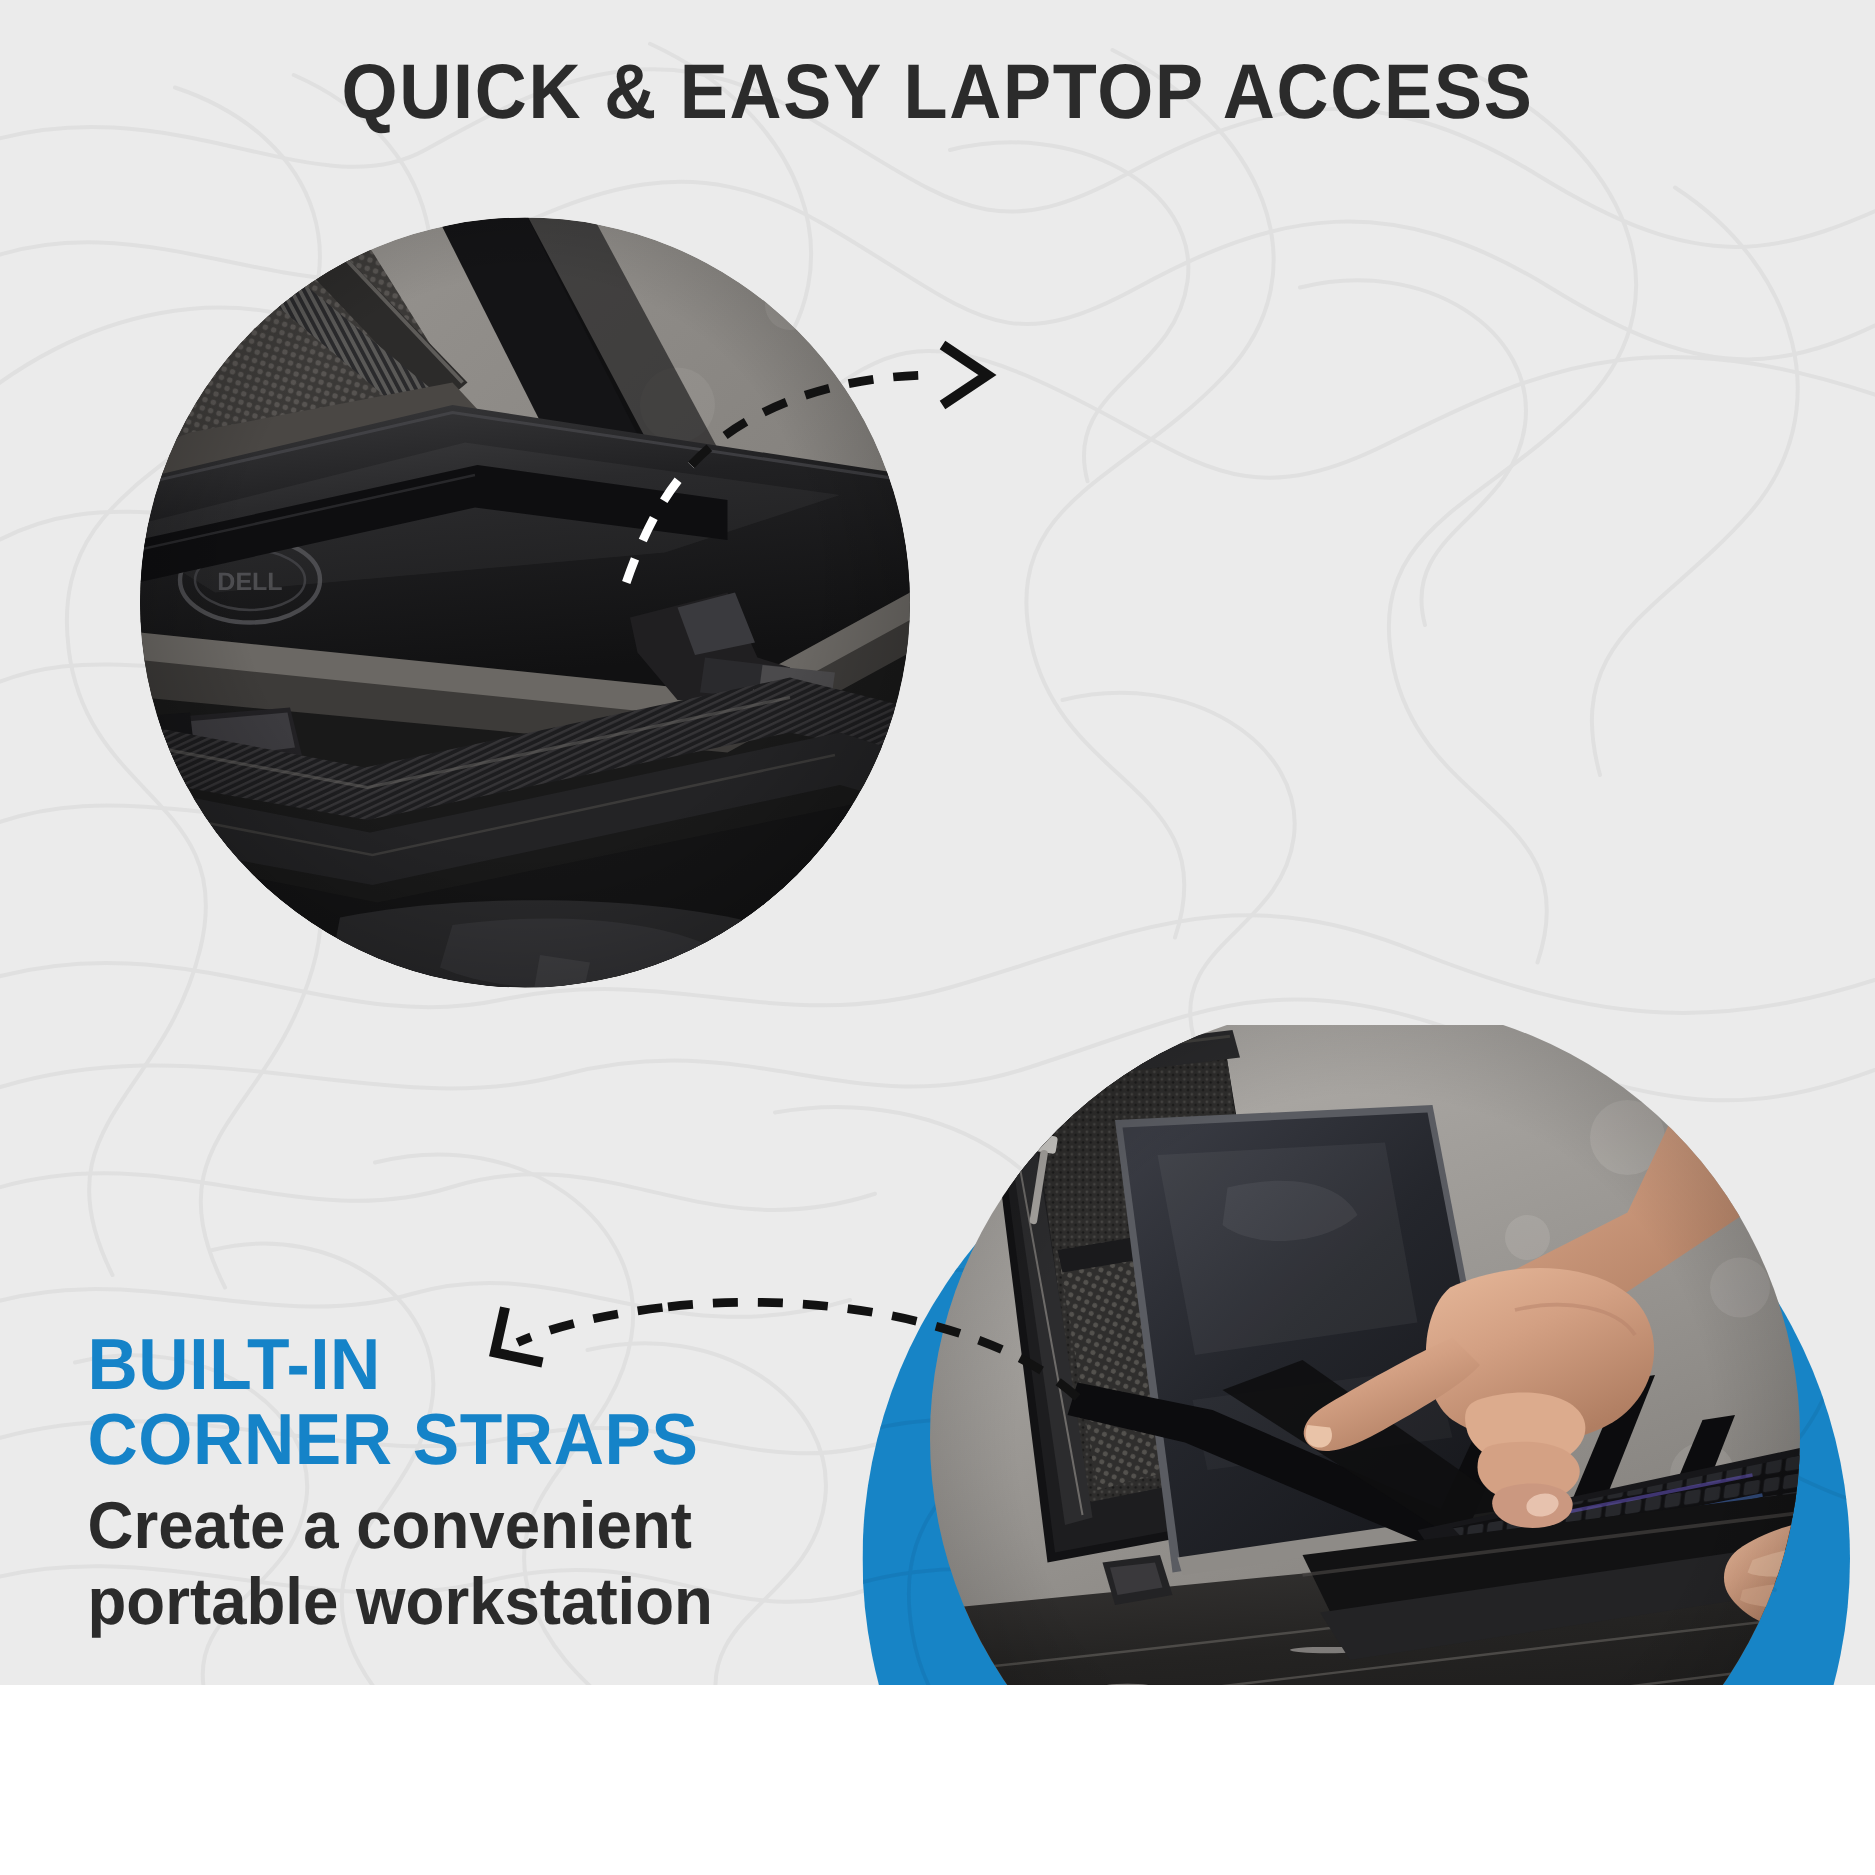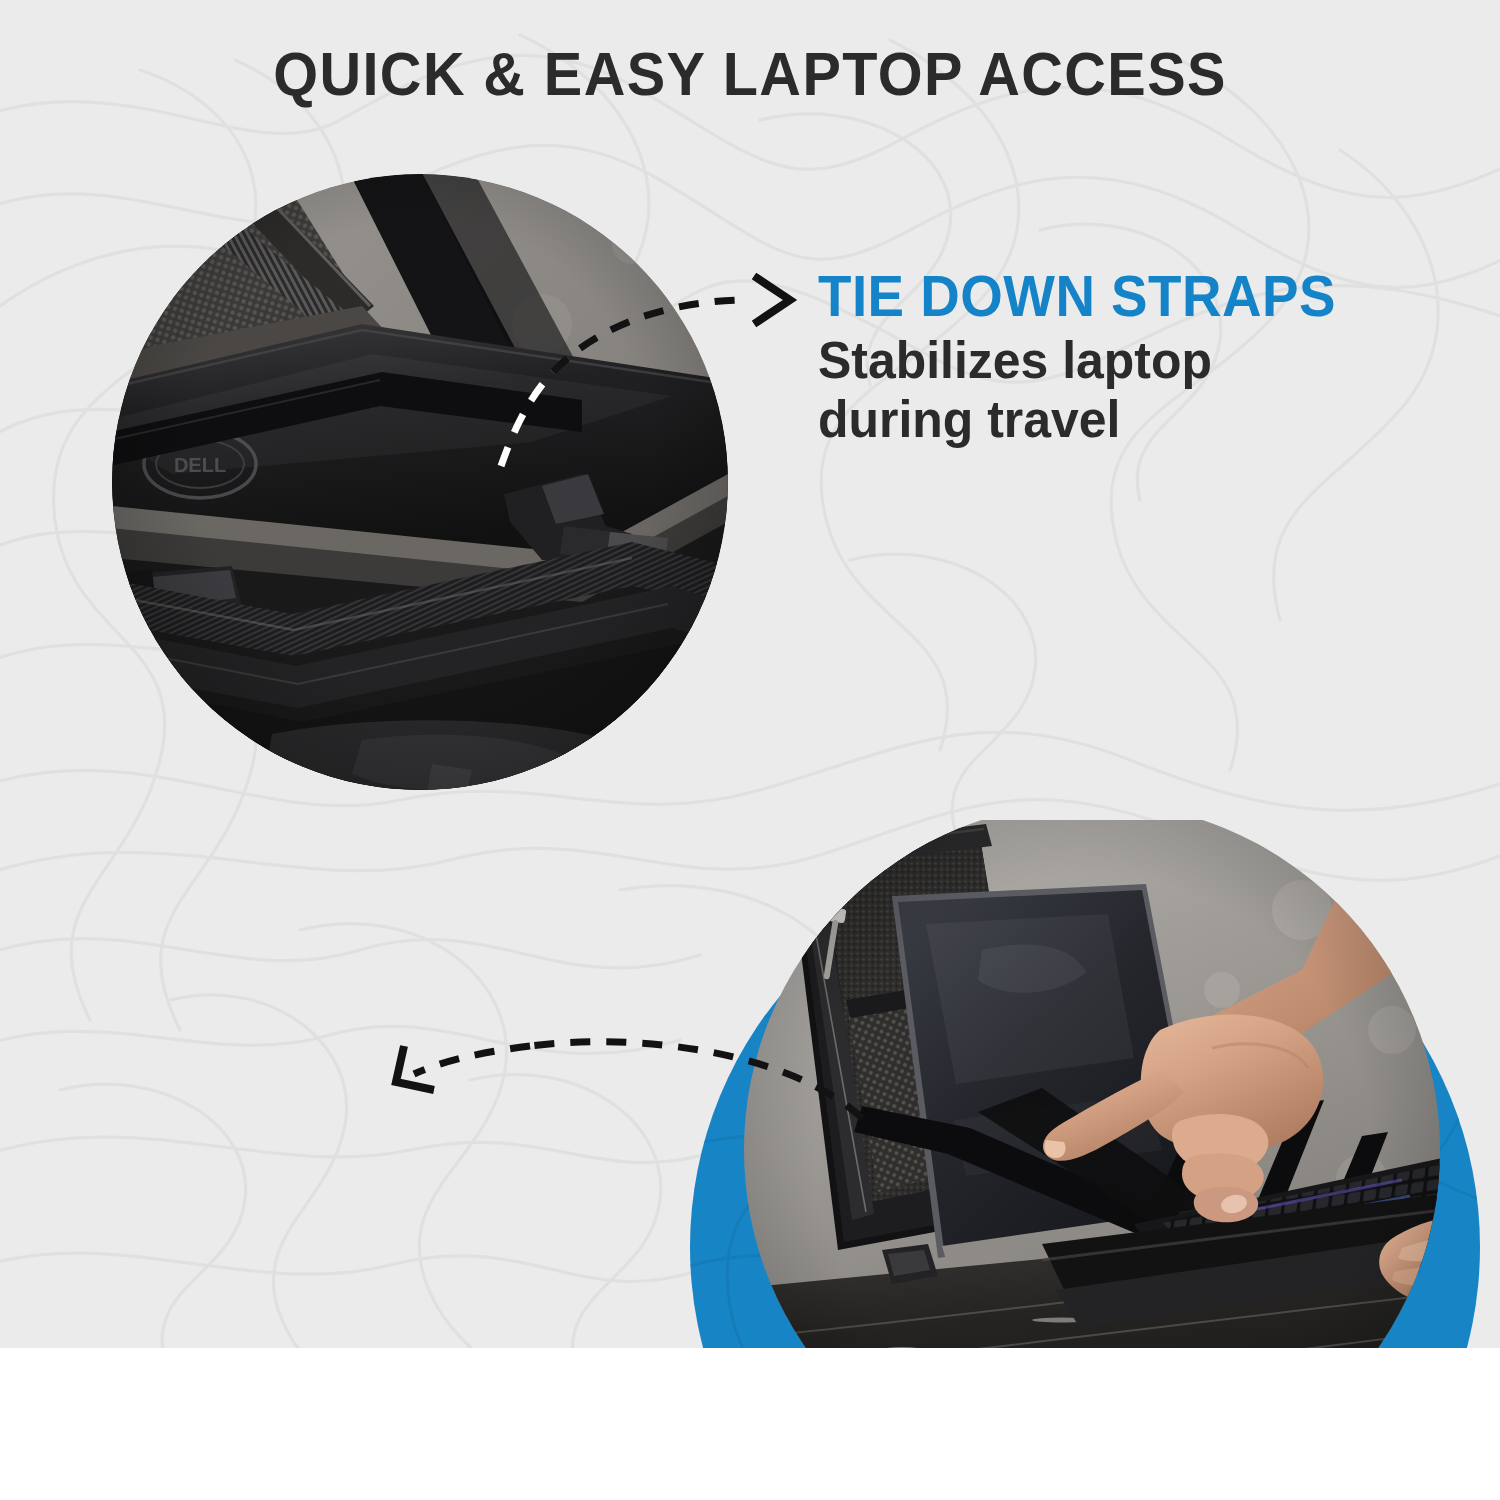--- a/index.html
+++ b/index.html
@@ -487,20 +487,21 @@
       </g>
 
       <g>
         <path d="M862 1118 C 790 1052, 640 1032, 530 1046" fill="none" stroke="#121212" stroke-width="7" stroke-dasharray="20 16" stroke-linecap="butt"></path>
         <path d="M530 1046 C 480 1052, 440 1062, 414 1074" fill="none" stroke="#121212" stroke-width="7" stroke-dasharray="20 16" stroke-linecap="butt"></path>
         <path d="M404 1046 L396 1082 L434 1090" fill="none" stroke="#121212" stroke-width="8" stroke-linecap="butt" stroke-linejoin="miter"></path>
       </g>
     </svg>
   </div>
 
-  <div class="callout" id="callout-tie-down">
-    <div class="callout-title">TIE DOWN STRAPS</div>
-    <div class="callout-body">Stabilizes laptop
-during travel</div>
+
+  <div class="callout" id="callout-corner">
+    <div class="callout-title">BUILT-IN
+CORNER STRAPS</div>
+    <div class="callout-body">Create a convenient
+portable workstation</div>
   </div>
 
-
 </div>
 
 </body></html>

